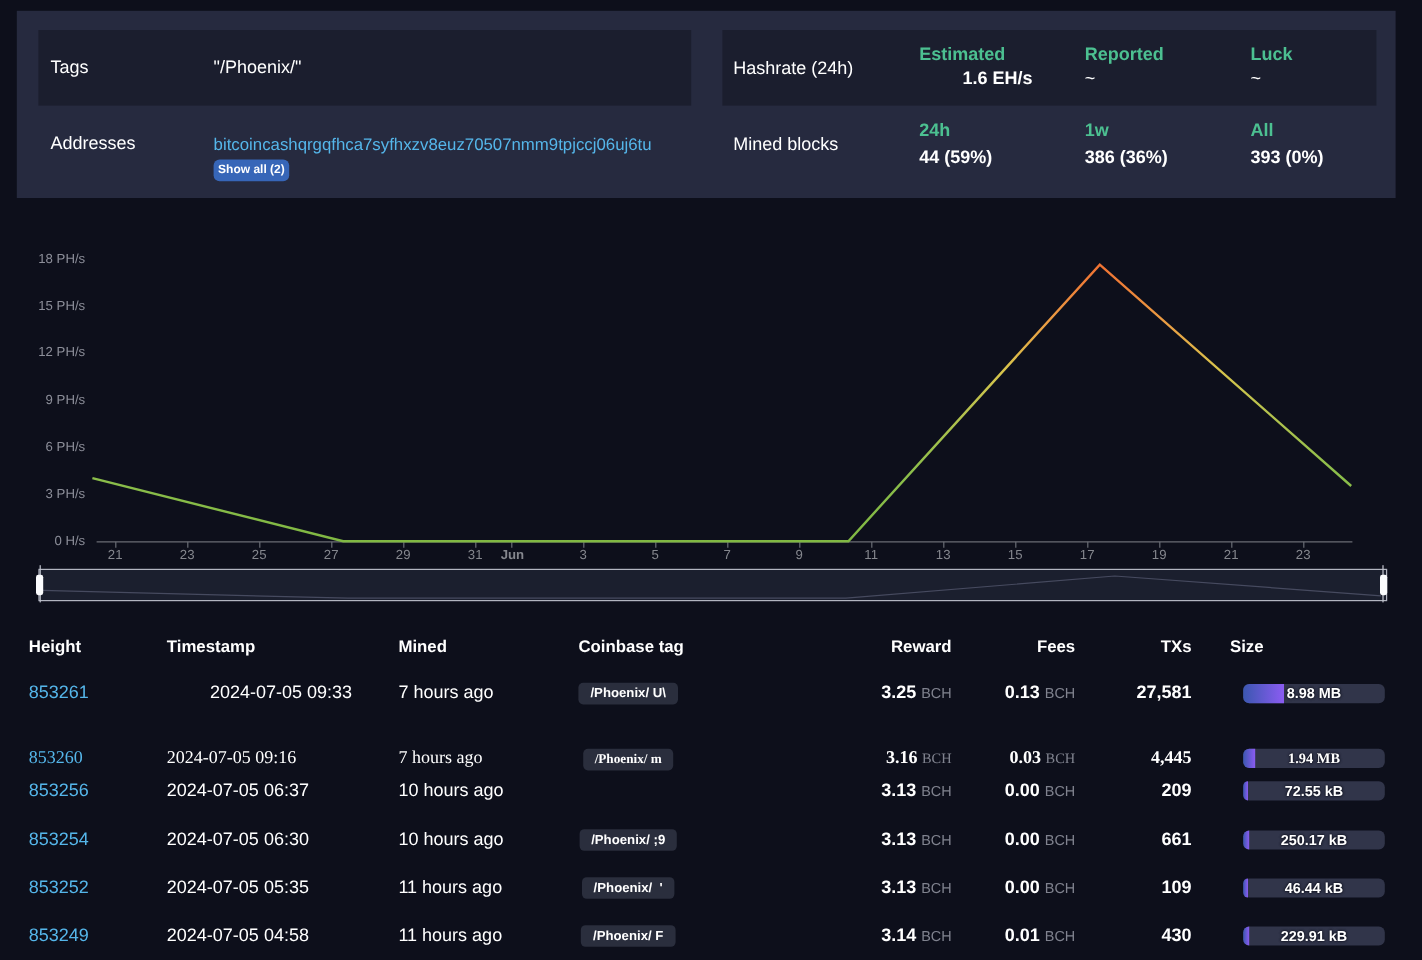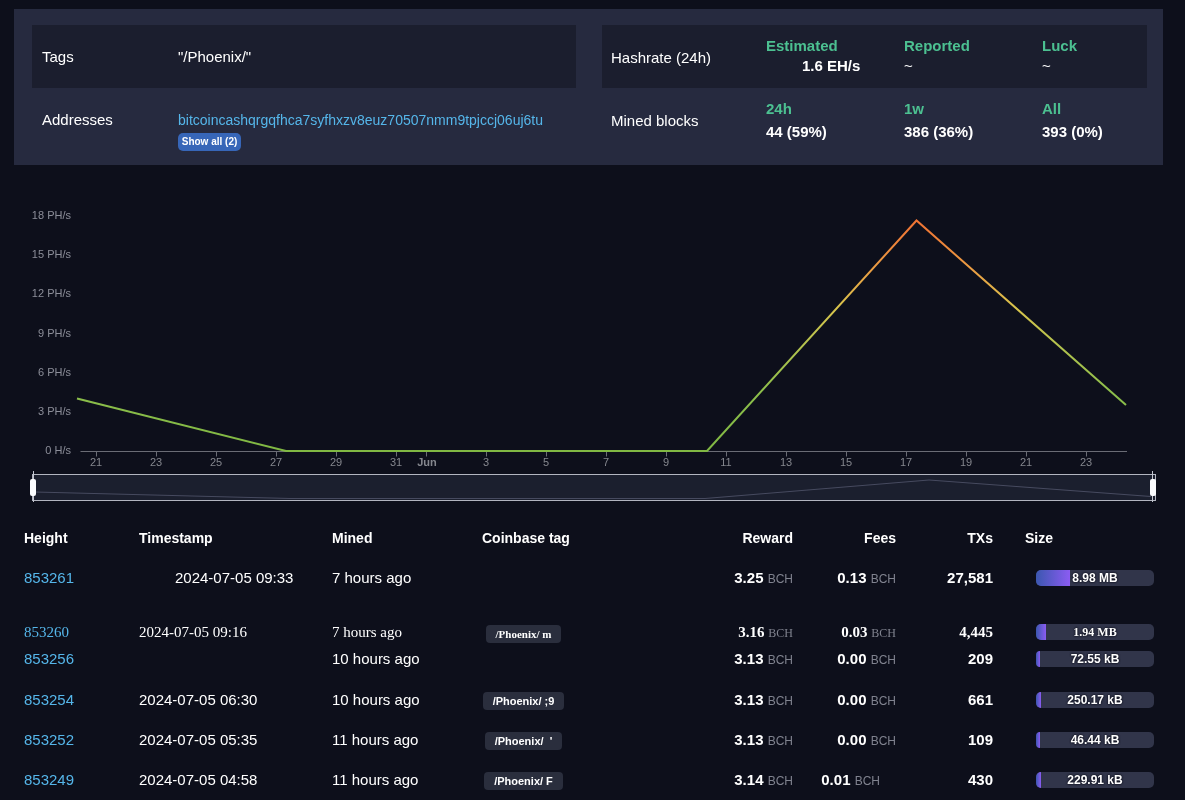--- a/index.html
+++ b/index.html
@@ -163,20 +163,21 @@
       <div class="cell hdr r" style="right:392px;">Reward</div>
       <div class="cell hdr r" style="right:289px;">Fees</div>
       <div class="cell hdr r" style="right:192px;">TXs</div>
       <div class="cell hdr" style="left:1025px;">Size</div>
     </div>
 
     <div class="row" style="top:40px;">
       <div class="cell height" style="left:24px;">853261</div>
       <div class="cell" style="left:139px;margin-left:36px;">2024-07-05 09:33</div>
       <div class="cell" style="left:332px;">7 hours ago</div>
+      <div class="cell badgewrap"><span class="badge">/Phoenix/ U\</span></div>
       <div class="cell r bold" style="right:392px;">3.25 <span class="bch">BCH</span></div>
       <div class="cell r bold" style="right:289px;margin-left:43px;">0.13 <span class="bch">BCH</span></div>
       <div class="cell r bold" style="right:192px;">27,581</div>
       <div class="bar">
           <div class="fill" style="width:33.5px;"></div>
           <div class="bartext">8.98 MB</div>
         </div>
     </div>
 
     <div class="row" style="top:94px;font-family:Liberation Serif, serif;">
@@ -188,20 +189,21 @@
       <div class="cell r bold" style="right:289px;">0.03 <span class="bch">BCH</span></div>
       <div class="cell r bold" style="right:192px;">4,445</div>
       <div class="bar">
           <div class="fill" style="width:10px;"></div>
           <div class="bartext">1.94 MB</div>
         </div>
     </div>
 
     <div class="row" style="top:121px;">
       <div class="cell height" style="left:24px;">853256</div>
+      <div class="cell" style="left:139px;">2024-07-05 06:37</div>
       <div class="cell" style="left:332px;">10 hours ago</div>
       <div class="cell r bold" style="right:392px;">3.13 <span class="bch">BCH</span></div>
       <div class="cell r bold" style="right:289px;">0.00 <span class="bch">BCH</span></div>
       <div class="cell r bold" style="right:192px;">209</div>
       <div class="bar">
           <div class="fill" style="width:4px;"></div>
           <div class="bartext">72.55 kB</div>
         </div>
     </div>
 
@@ -232,21 +234,21 @@
           <div class="bartext">46.44 kB</div>
         </div>
     </div>
 
     <div class="row" style="top:242px;">
       <div class="cell height" style="left:24px;">853249</div>
       <div class="cell" style="left:139px;">2024-07-05 04:58</div>
       <div class="cell" style="left:332px;">11 hours ago</div>
       <div class="cell badgewrap"><span class="badge">/Phoenix/ F</span></div>
       <div class="cell r bold" style="right:392px;">3.14 <span class="bch">BCH</span></div>
-      <div class="cell r bold" style="right:305px;margin-left:46px;">0.01 <span class="bch">BCH</span></div>
+      <div class="cell r bold" style="right:289px;margin-left:46px;">0.01 <span class="bch">BCH</span></div>
       <div class="cell r bold" style="right:192px;">430</div>
       <div class="bar">
           <div class="fill" style="width:5px;"></div>
           <div class="bartext">229.91 kB</div>
         </div>
     </div>
   </div>
 
 </div>
 

